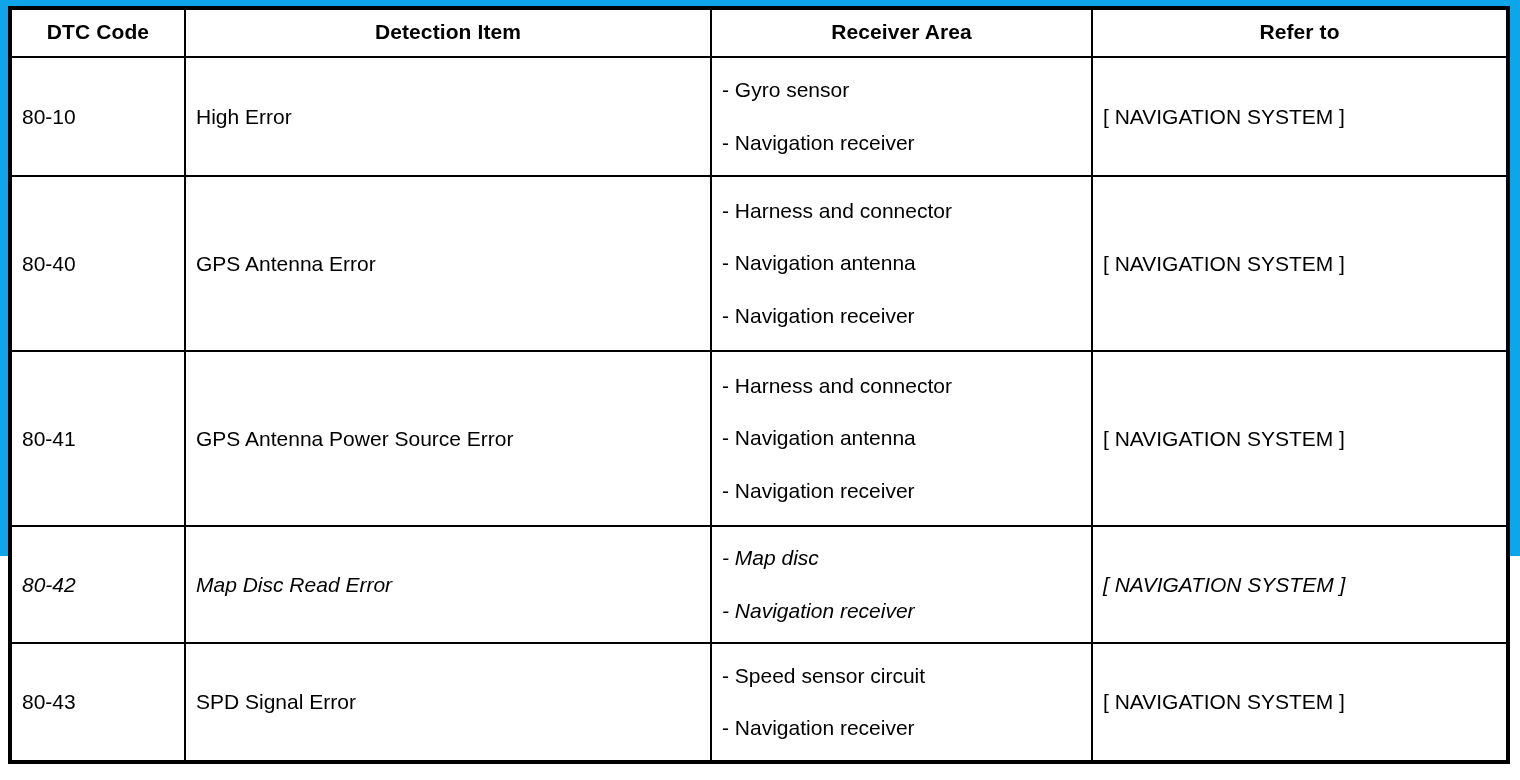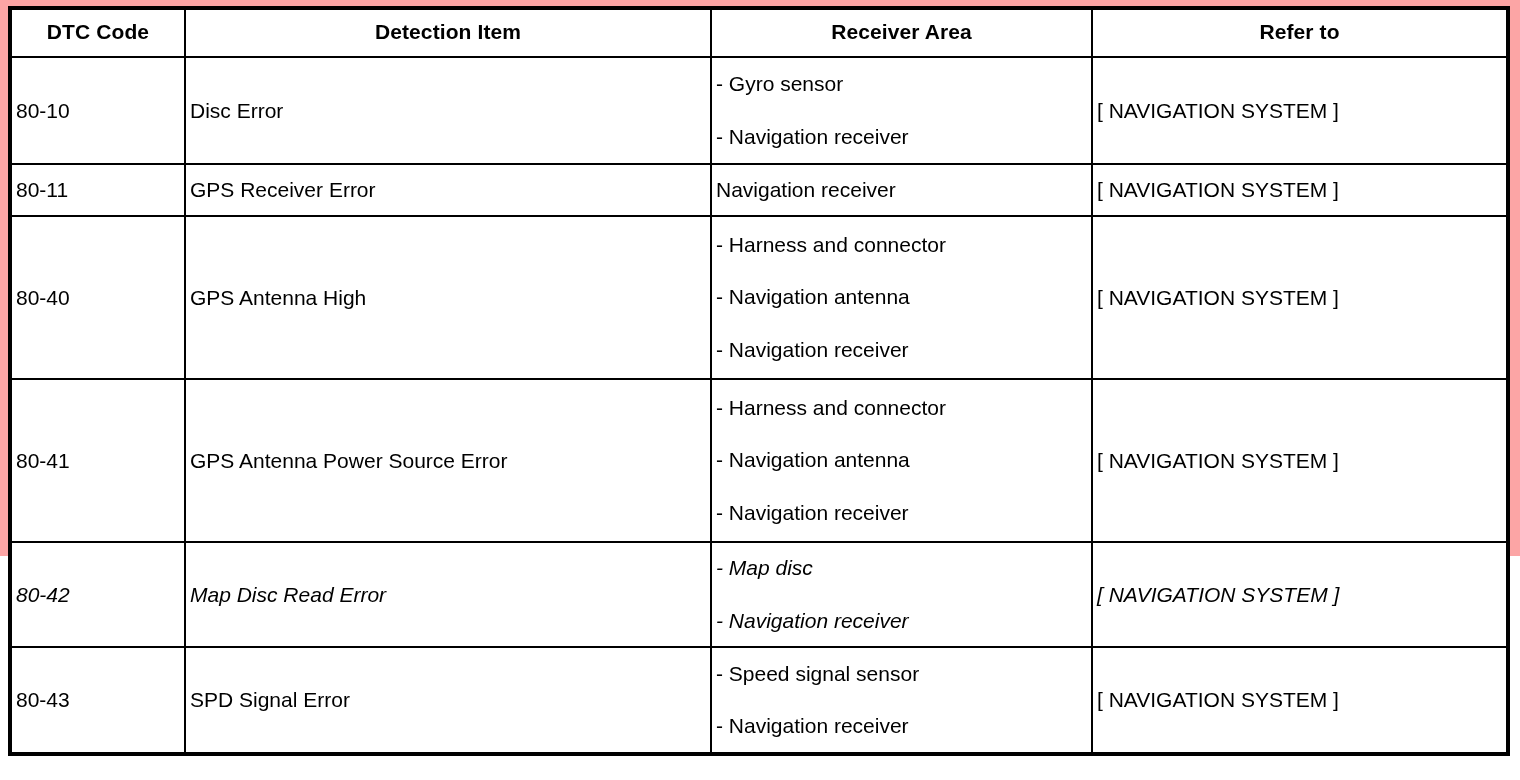--- a/index.html
+++ b/index.html
@@ -12,21 +12,21 @@
     height: 780px;
     font-family: "Liberation Sans", sans-serif;
     color: #000000;
     overflow: hidden;
   }
 
   .page {
     position: relative;
     width: 1520px;
     height: 556px;
-    background: #fca5a5;
+    background: #0ea5e9;
     box-sizing: border-box;
   }
 
   .dtc-table {
     position: absolute;
     left: 8px;
     top: 6px;
     width: 1498px;
     border-collapse: collapse;
     table-layout: fixed;
@@ -34,21 +34,21 @@
   }
 
   .dtc-table col.c-code  { width: 175px; }
   .dtc-table col.c-item  { width: 526px; }
   .dtc-table col.c-area  { width: 381px; }
   .dtc-table col.c-refer { width: 416px; }
 
   .dtc-table th,
   .dtc-table td {
     border: 2px solid #000000;
-    padding: 4px;
+    padding: 10px;
     vertical-align: middle;
     background: #ffffff;
   }
 
   
   .dtc-table {
     border: 4px solid #000000;
   }
 
   .dtc-table thead th {
@@ -119,44 +119,34 @@
         <th>Detection Item</th>
         <th>Receiver Area</th>
         <th>Refer to</th>
       </tr>
     </thead>
 
     <tbody>
 
       <tr class="r-8010">
         <td class="cell-pad-left">80-10</td>
-        <td class="cell-pad-item">Disc Error</td>
+        <td class="cell-pad-item">High Error</td>
         <td class="cell-pad-area">
           <span class="lines">
             <span class="ln">- Gyro sensor</span>
             <span class="ln">- Navigation receiver</span>
           </span>
         </td>
         <td class="cell-pad-refer">[ NAVIGATION SYSTEM ]</td>
       </tr>
 
-      <tr class="r-8011">
-        <td class="cell-pad-left">80-11</td>
-        <td class="cell-pad-item">GPS Receiver Error</td>
-        <td class="cell-pad-area">
-          <span class="lines">
-            <span class="ln">Navigation receiver</span>
-          </span>
-        </td>
-        <td class="cell-pad-refer">[ NAVIGATION SYSTEM ]</td>
-      </tr>
 
       <tr class="r-8040">
         <td class="cell-pad-left">80-40</td>
-        <td class="cell-pad-item">GPS Antenna High</td>
+        <td class="cell-pad-item">GPS Antenna Error</td>
         <td class="cell-pad-area">
           <span class="lines">
             <span class="ln">- Harness and connector</span>
             <span class="ln">- Navigation antenna</span>
             <span class="ln">- Navigation receiver</span>
           </span>
         </td>
         <td class="cell-pad-refer">[ NAVIGATION SYSTEM ]</td>
       </tr>
 
@@ -185,21 +175,21 @@
         <td class="cell-pad-refer">[ NAVIGATION SYSTEM ]</td>
       </tr>
 
 
 
       <tr class="r-8043">
         <td class="cell-pad-left">80-43</td>
         <td class="cell-pad-item">SPD Signal Error</td>
         <td class="cell-pad-area">
           <span class="lines">
-            <span class="ln">- Speed signal sensor</span>
+            <span class="ln">- Speed sensor circuit</span>
             <span class="ln">- Navigation receiver</span>
           </span>
         </td>
         <td class="cell-pad-refer">[ NAVIGATION SYSTEM ]</td>
       </tr>
 
     </tbody>
   </table>
 
 </div>

